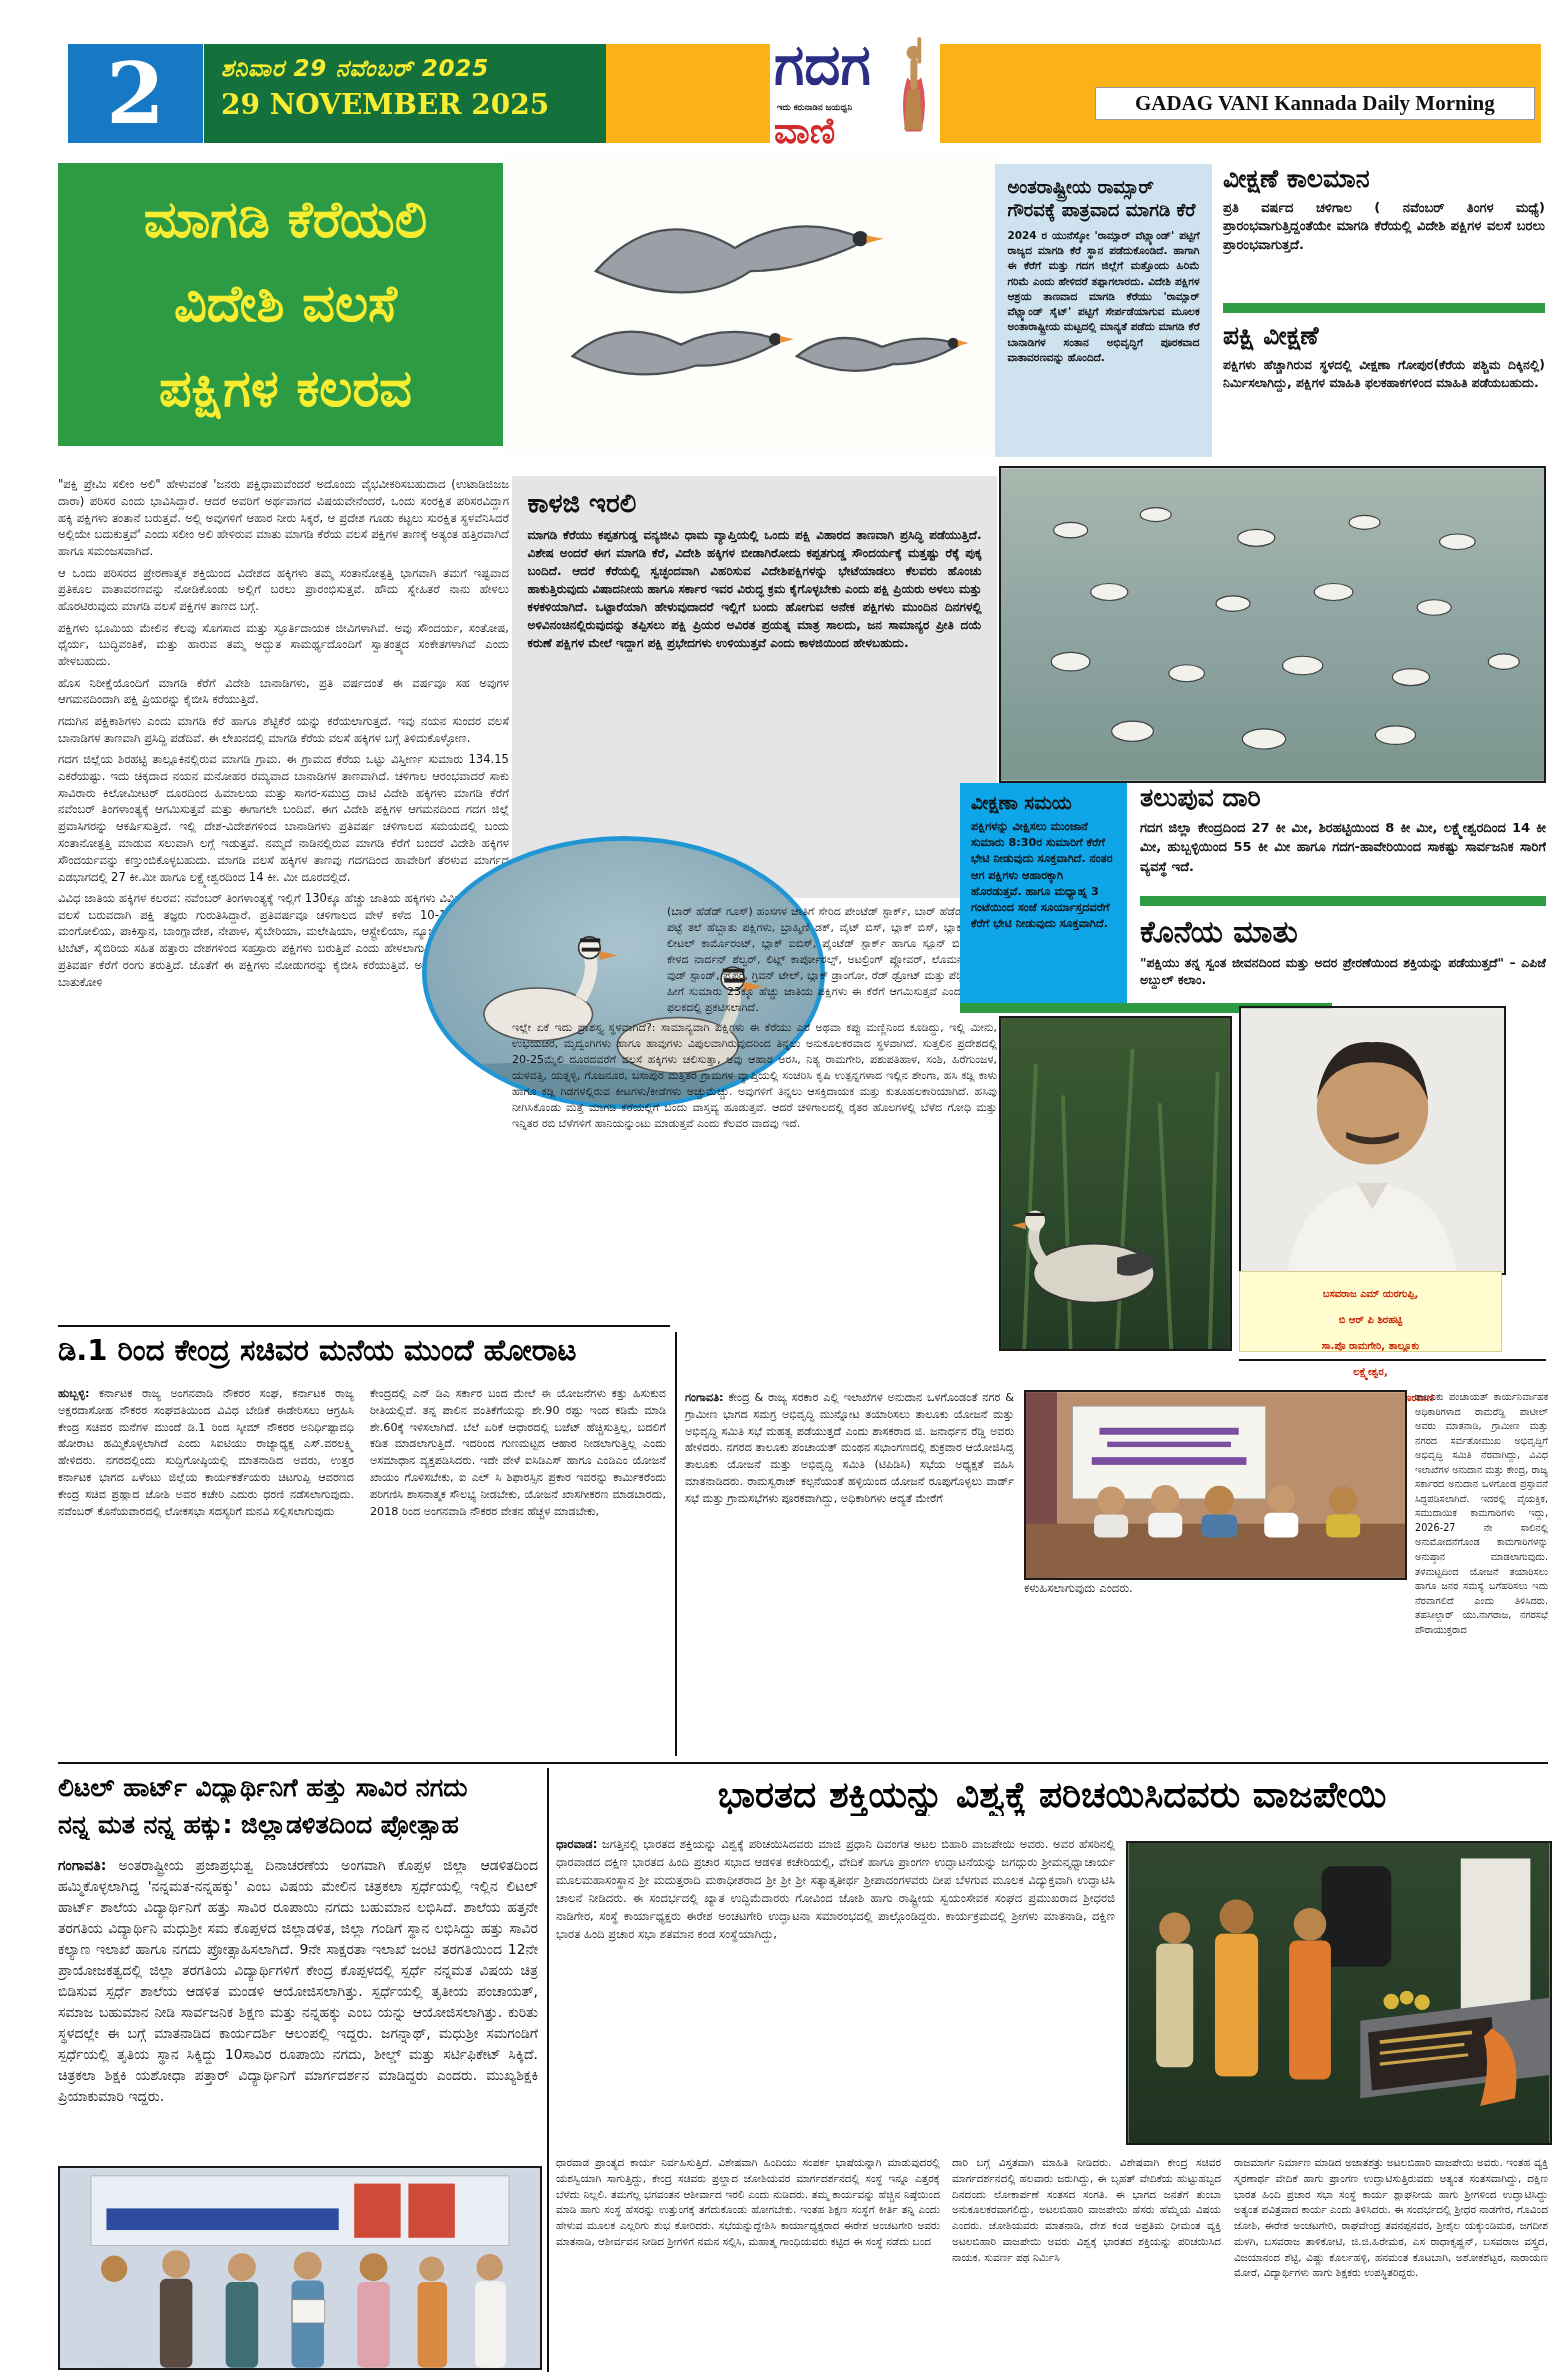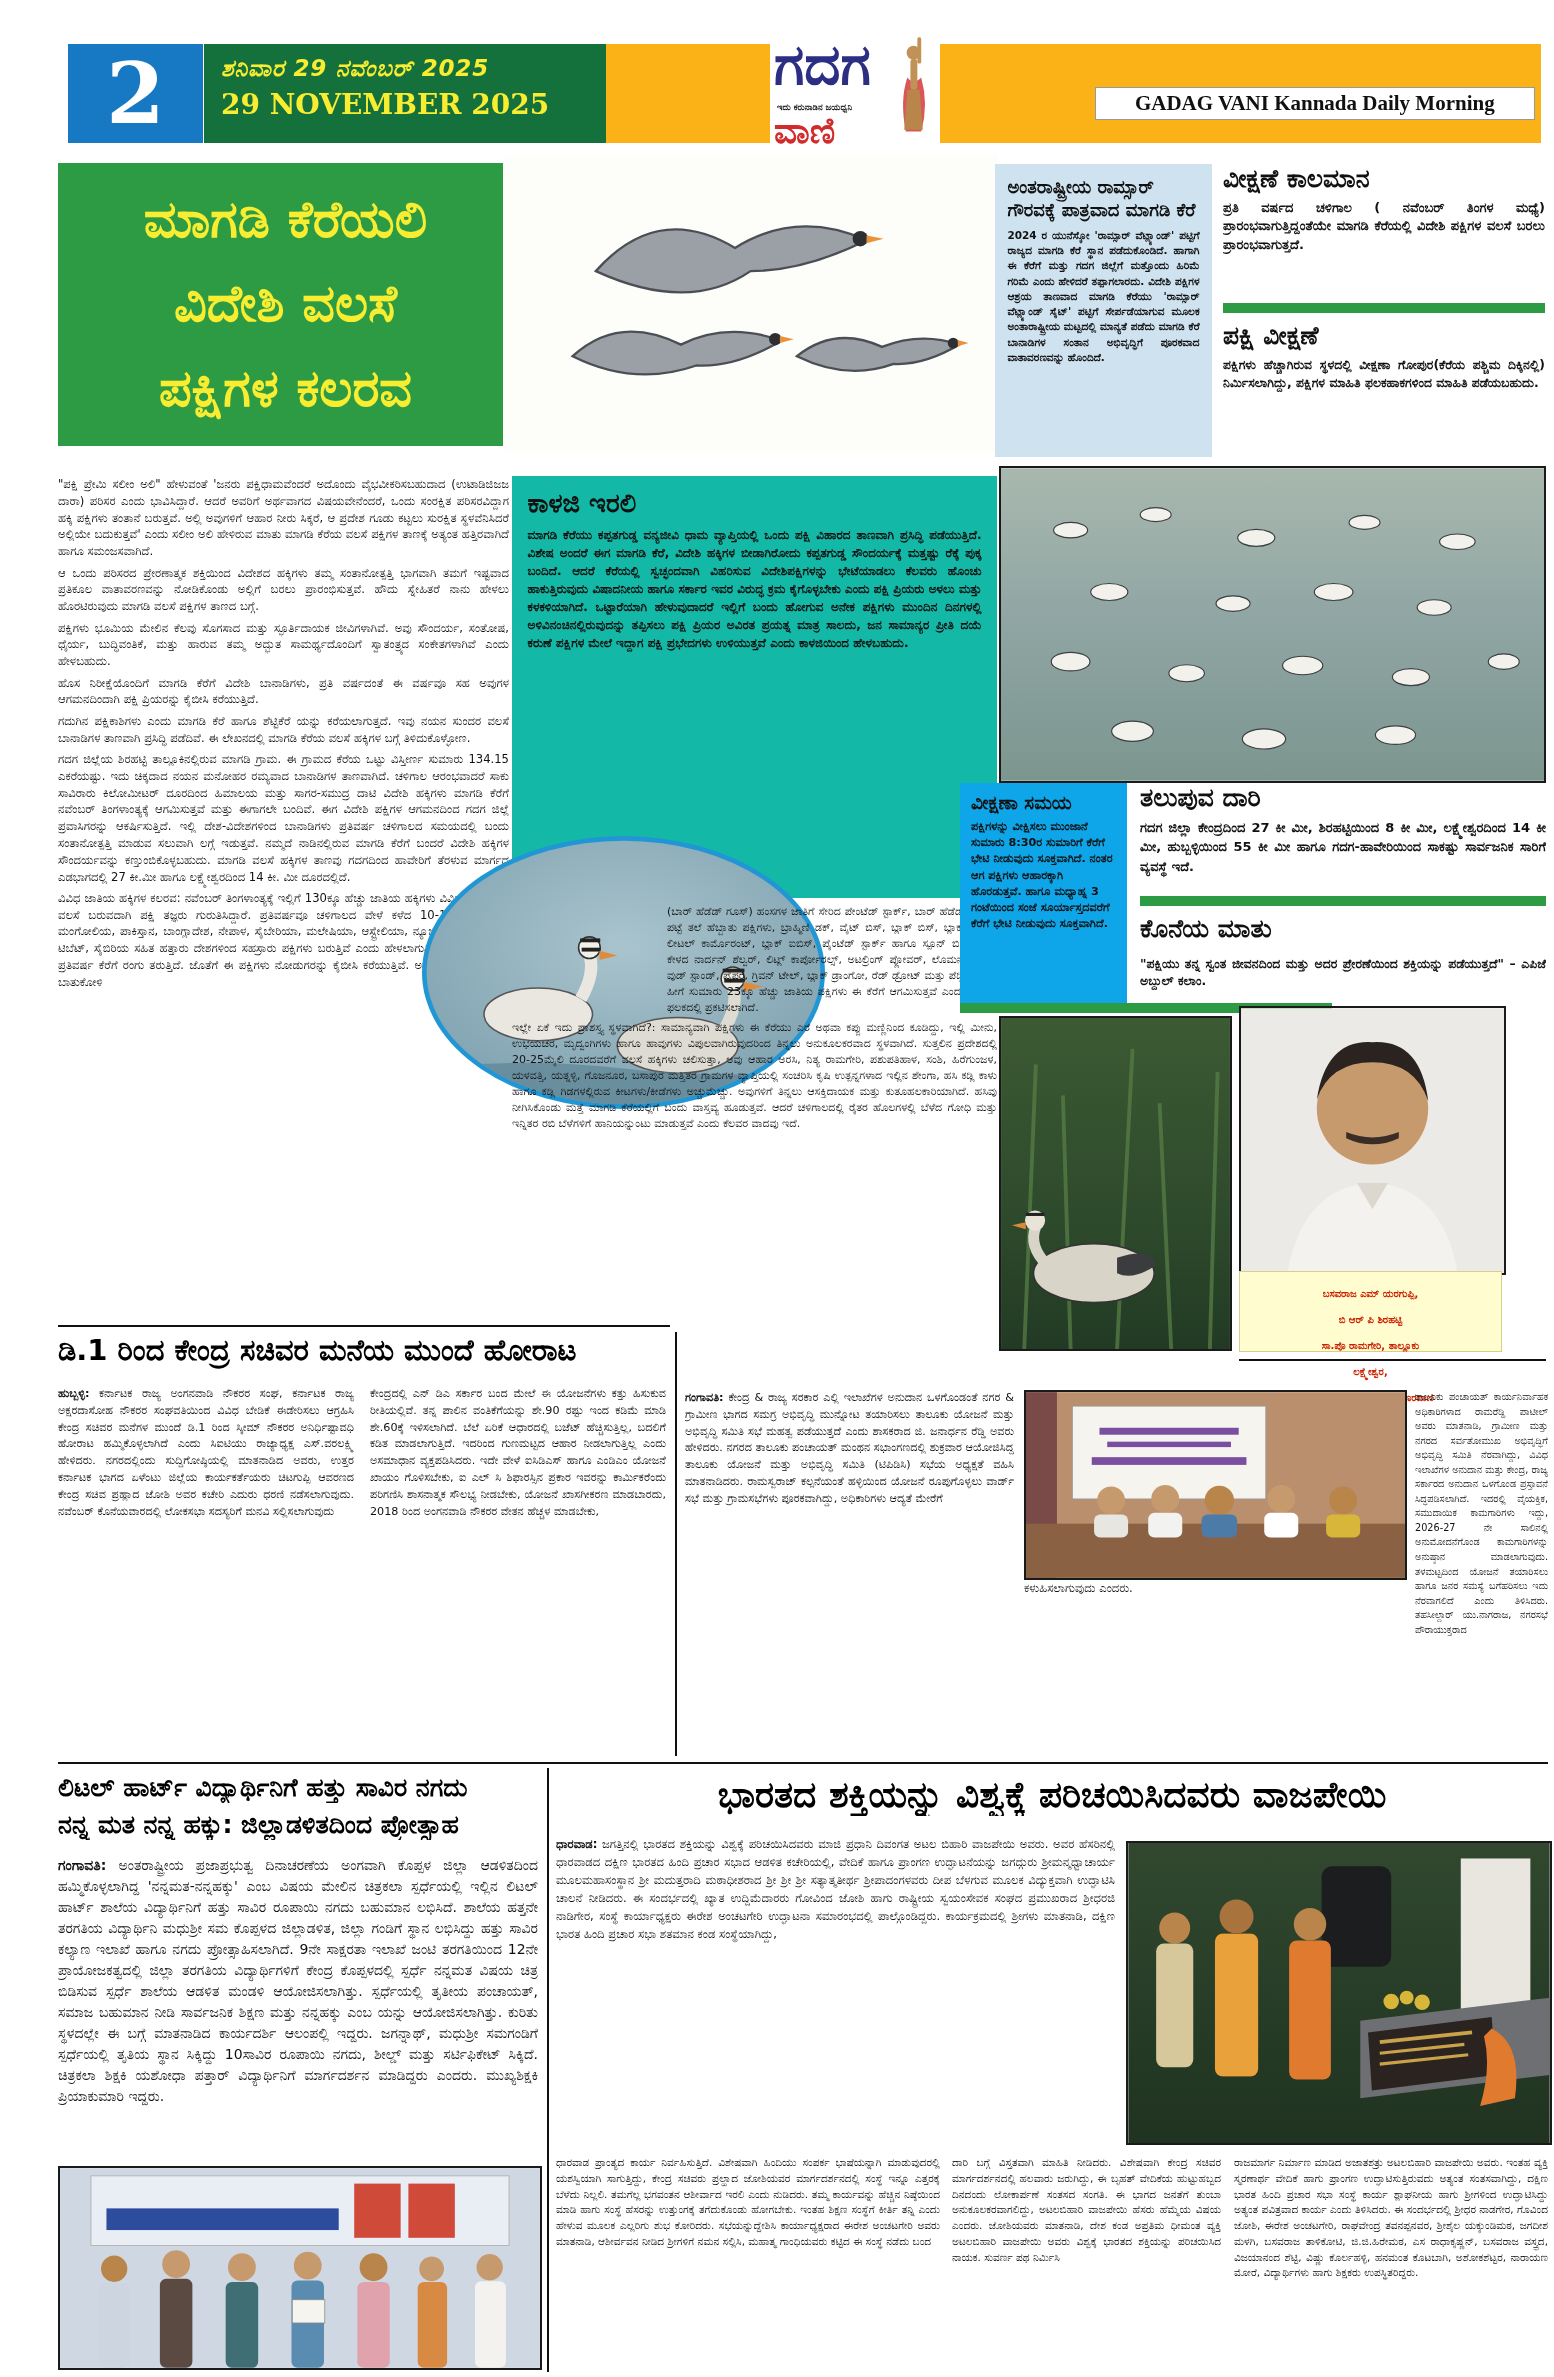--- a/index.html
+++ b/index.html
@@ -136,21 +136,21 @@
   <div class="abs ovh" style="left:58px;top:476px;width:451px;height:835px;">
     <p class="jtxt" style="font-size:11.6px;line-height:1.45;margin:0 0 4.6px;">"ಪಕ್ಷಿ ಪ್ರೇಮಿ ಸಲೀಂ ಅಲಿ" ಹೇಳುವಂತೆ 'ಜನರು ಪಕ್ಷಿಧಾಮವೆಂದರೆ ಅದೊಂದು ವೈಭವೀಕರಿಸಬಹುದಾದ (ಉಟಾಡಿಜಿಜಜ ದಾರಾ) ಪರಿಸರ ಎಂದು ಭಾವಿಸಿದ್ದಾರೆ. ಆದರೆ ಅವರಿಗೆ ಅರ್ಥವಾಗದ ವಿಷಯವೇನೆಂದರೆ, ಒಂದು ಸಂರಕ್ಷಿತ ಪರಿಸರವಿದ್ದಾಗ ಹಕ್ಕಿ ಪಕ್ಷಿಗಳು ತಂತಾನೆ ಬರುತ್ತವೆ. ಅಲ್ಲಿ ಅವುಗಳಿಗೆ ಆಹಾರ ನೀರು ಸಿಕ್ಕರೆ, ಆ ಪ್ರದೇಶ ಗೂಡು ಕಟ್ಟಲು ಸುರಕ್ಷಿತ ಸ್ಥಳವೆನಿಸಿದರೆ ಅಲ್ಲಿಯೇ ಬದುಕುತ್ತವೆ' ಎಂದು ಸಲೀಂ ಅಲಿ ಹೇಳಿರುವ ಮಾತು ಮಾಗಡಿ ಕೆರೆಯ ವಲಸೆ ಪಕ್ಷಿಗಳ ತಾಣಕ್ಕೆ ಅತ್ಯಂತ ಹತ್ತಿರವಾಗಿದೆ ಹಾಗೂ ಸಮಂಜಸವಾಗಿದೆ.</p>
     <p class="jtxt" style="font-size:11.6px;line-height:1.45;margin:0 0 4.6px;">ಆ ಒಂದು ಪರಿಸರದ ಪ್ರೇರಣಾತ್ಮಕ ಶಕ್ತಿಯಿಂದ ವಿದೇಶದ ಹಕ್ಕಿಗಳು ತಮ್ಮ ಸಂತಾನೋತ್ಪತ್ತಿ ಭಾಗವಾಗಿ ತಮಗೆ ಇಷ್ಟವಾದ ಪ್ರತಿಕೂಲ ವಾತಾವರಣವನ್ನು ನೋಡಿಕೊಂಡು ಅಲ್ಲಿಗೆ ಬರಲು ಪ್ರಾರಂಭಿಸುತ್ತವೆ. ಹೌದು ಸ್ನೇಹಿತರೆ ನಾನು ಹೇಳಲು ಹೊರಟಿರುವುದು ಮಾಗಡಿ ವಲಸೆ ಪಕ್ಷಿಗಳ ತಾಣದ ಬಗ್ಗೆ.</p>
     <p class="jtxt" style="font-size:11.6px;line-height:1.45;margin:0 0 4.6px;">ಪಕ್ಷಿಗಳು ಭೂಮಿಯ ಮೇಲಿನ ಕೆಲವು ಸೊಗಸಾದ ಮತ್ತು ಸ್ಫೂರ್ತಿದಾಯಕ ಜೀವಿಗಳಾಗಿವೆ. ಅವು ಸೌಂದರ್ಯ, ಸಂತೋಷ, ಧೈರ್ಯ, ಬುದ್ಧಿವಂತಿಕೆ, ಮತ್ತು ಹಾರುವ ತಮ್ಮ ಅದ್ಭುತ ಸಾಮರ್ಥ್ಯದೊಂದಿಗೆ ಸ್ವಾತಂತ್ರ್ಯದ ಸಂಕೇತಗಳಾಗಿವೆ ಎಂದು ಹೇಳಬಹುದು.</p>
     <p class="jtxt" style="font-size:11.6px;line-height:1.45;margin:0 0 4.6px;">ಹೊಸ ನಿರೀಕ್ಷೆಯೊಂದಿಗೆ ಮಾಗಡಿ ಕೆರೆಗೆ ವಿದೇಶಿ ಬಾನಾಡಿಗಳು, ಪ್ರತಿ ವರ್ಷದಂತೆ ಈ ವರ್ಷವೂ ಸಹ ಅವುಗಳ ಆಗಮನದಿಂದಾಗಿ ಪಕ್ಷಿ ಪ್ರಿಯರನ್ನು ಕೈಬೀಸಿ ಕರೆಯುತ್ತಿದೆ.</p>
     <p class="jtxt" style="font-size:11.6px;line-height:1.45;margin:0 0 4.6px;">ಗದುಗಿನ ಪಕ್ಷಿಕಾಶಿಗಳು ಎಂದು ಮಾಗಡಿ ಕೆರೆ ಹಾಗೂ ಶೆಟ್ಟಿಕೆರೆ ಯನ್ನು ಕರೆಯಲಾಗುತ್ತದೆ. ಇವು ನಯನ ಸುಂದರ ವಲಸೆ ಬಾನಾಡಿಗಳ ತಾಣವಾಗಿ ಪ್ರಸಿದ್ಧಿ ಪಡೆದಿವೆ. ಈ ಲೇಖನದಲ್ಲಿ ಮಾಗಡಿ ಕೆರೆಯ ವಲಸೆ ಹಕ್ಕಿಗಳ ಬಗ್ಗೆ ತಿಳಿದುಕೊಳ್ಳೋಣ.</p>
     <p class="jtxt" style="font-size:11.6px;line-height:1.45;margin:0 0 4.6px;">ಗದಗ ಜಿಲ್ಲೆಯ ಶಿರಹಟ್ಟಿ ತಾಲ್ಲೂಕಿನಲ್ಲಿರುವ ಮಾಗಡಿ ಗ್ರಾಮ. ಈ ಗ್ರಾಮದ ಕೆರೆಯ ಒಟ್ಟು ವಿಸ್ತೀರ್ಣ ಸುಮಾರು 134.15 ಎಕರೆಯಷ್ಟು. ಇದು ಚಿಕ್ಕದಾದ ನಯನ ಮನೋಹರ ರಮ್ಯವಾದ ಬಾನಾಡಿಗಳ ತಾಣವಾಗಿದೆ. ಚಳಿಗಾಲ ಆರಂಭವಾದರೆ ಸಾಕು ಸಾವಿರಾರು ಕಿಲೋಮೀಟರ್ ದೂರದಿಂದ ಹಿಮಾಲಯ ಮತ್ತು ಸಾಗರ-ಸಮುದ್ರ ದಾಟಿ ವಿದೇಶಿ ಹಕ್ಕಿಗಳು ಮಾಗಡಿ ಕೆರೆಗೆ ನವೆಂಬರ್ ತಿಂಗಳಾಂತ್ಯಕ್ಕೆ ಆಗಮಿಸುತ್ತವೆ ಮತ್ತು ಈಗಾಗಲೇ ಬಂದಿವೆ. ಈಗ ವಿದೇಶಿ ಪಕ್ಷಿಗಳ ಆಗಮನದಿಂದ ಗದಗ ಜಿಲ್ಲೆ ಪ್ರವಾಸಿಗರನ್ನು ಆಕರ್ಷಿಸುತ್ತಿದೆ. ಇಲ್ಲಿ ದೇಶ-ವಿದೇಶಗಳಿಂದ ಬಾನಾಡಿಗಳು ಪ್ರತಿವರ್ಷ ಚಳಿಗಾಲದ ಸಮಯದಲ್ಲಿ ಬಂದು ಸಂತಾನೋತ್ಪತ್ತಿ ಮಾಡುವ ಸಲುವಾಗಿ ಲಗ್ಗೆ ಇಡುತ್ತವೆ. ನಮ್ಮದೆ ನಾಡಿನಲ್ಲಿರುವ ಮಾಗಡಿ ಕೆರೆಗೆ ಬಂದರೆ ವಿದೇಶಿ ಹಕ್ಕಿಗಳ ಸೌಂದರ್ಯವನ್ನು ಕಣ್ತುಂಬಿಕೊಳ್ಳಬಹುದು. ಮಾಗಡಿ ವಲಸೆ ಹಕ್ಕಿಗಳ ತಾಣವು ಗದಗದಿಂದ ಹಾವೇರಿಗೆ ತೆರಳುವ ಮಾರ್ಗದ ಎಡಭಾಗದಲ್ಲಿ 27 ಕೀ.ಮೀ ಹಾಗೂ ಲಕ್ಷ್ಮೇಶ್ವರದಿಂದ 14 ಕೀ. ಮೀ ದೂರದಲ್ಲಿದೆ.</p>
     <p class="jtxt" style="font-size:11.6px;line-height:1.45;margin:0;">ವಿವಿಧ ಜಾತಿಯ ಹಕ್ಕಿಗಳ ಕಲರವ: ನವೆಂಬರ್ ತಿಂಗಳಾಂತ್ಯಕ್ಕೆ ಇಲ್ಲಿಗೆ 130ಕ್ಕೂ ಹೆಚ್ಚು ಜಾತಿಯ ಹಕ್ಕಿಗಳು ವಿವಿಧ ದೇಶಗಳಿಂದ ವಲಸೆ ಬರುವದಾಗಿ ಪಕ್ಷಿ ತಜ್ಞರು ಗುರುತಿಸಿದ್ದಾರೆ. ಪ್ರತಿವರ್ಷವೂ ಚಳಿಗಾಲದ ವೇಳೆ ಕಳೆದ 10-11 ವರ್ಷಗಳಿಂದ ಮಂಗೋಲಿಯ, ಪಾಕಿಸ್ತಾನ, ಬಾಂಗ್ಲಾದೇಶ, ನೇಪಾಳ, ಸೈಬೇರಿಯಾ, ಮಲೇಷಿಯಾ, ಆಸ್ಟ್ರೇಲಿಯಾ, ನ್ಯೂಜಿಲ್ಯಾಂಡ್, ಲಡಾಖ್, ಟಿಬೆಟ್, ಸೈಬಿರಿಯ ಸಹಿತ ಹತ್ತಾರು ದೇಶಗಳಿಂದ ಸಹಸ್ರಾರು ಪಕ್ಷಿಗಳು ಬರುತ್ತಿವೆ ಎಂದು ಹೇಳಲಾಗುತ್ತಿದೆ. ಇವುಗಳ ಕಲರವ ಪ್ರತಿವರ್ಷ ಕೆರೆಗೆ ರಂಗು ತರುತ್ತಿದೆ. ಜೊತೆಗೆ ಈ ಪಕ್ಷಿಗಳು ನೋಡುಗರನ್ನು ಕೈಬೀಸಿ ಕರೆಯುತ್ತಿವೆ. ಅವುಗಳಲ್ಲಿ ಗೀರು ತಲೆಯ ಬಾತುಕೋಳಿ</p>
   </div>
 
-  <div class="abs ovh" style="left:512px;top:476px;width:485px;height:422px;background:#14b8a6;padding:12.4px 15.5px;box-sizing:border-box;">
+  <div class="abs ovh" style="left:512px;top:476px;width:485px;height:422px;background:#e5e5e5;padding:12.4px 15.5px;box-sizing:border-box;">
     <div class="sec-h" style="font-size:26px;margin-bottom:6.2px;">ಕಾಳಜಿ ಇರಲಿ</div>
     <div class="jtxt" style="font-size:12px;line-height:1.5;font-weight:bold;">ಮಾಗಡಿ ಕೆರೆಯು ಕಪ್ಪತಗುಡ್ಡ ವನ್ಯಜೀವಿ ಧಾಮ ವ್ಯಾಪ್ತಿಯಲ್ಲಿ ಒಂದು ಪಕ್ಷಿ ವಿಹಾರದ ತಾಣವಾಗಿ ಪ್ರಸಿದ್ಧಿ ಪಡೆಯುತ್ತಿದೆ. ವಿಶೇಷ ಅಂದರೆ ಈಗ ಮಾಗಡಿ ಕೆರೆ, ವಿದೇಶಿ ಹಕ್ಕಿಗಳ ಬೀಡಾಗಿರೋದು ಕಪ್ಪತಗುಡ್ಡ ಸೌಂದರ್ಯಕ್ಕೆ ಮತ್ತಷ್ಟು ರೆಕ್ಕೆ ಪುಕ್ಕ ಬಂದಿದೆ. ಆದರೆ ಕೆರೆಯಲ್ಲಿ ಸ್ವಚ್ಛಂದವಾಗಿ ವಿಹರಿಸುವ ವಿದೇಶಿಪಕ್ಷಿಗಳನ್ನು ಭೇಟೆಯಾಡಲು ಕೆಲವರು ಹೊಂಚು ಹಾಕುತ್ತಿರುವುದು ವಿಷಾದನೀಯ ಹಾಗೂ ಸರ್ಕಾರ ಇವರ ವಿರುದ್ಧ ಕ್ರಮ ಕೈಗೊಳ್ಳಬೇಕು ಎಂದು ಪಕ್ಷಿ ಪ್ರಿಯರು ಅಳಲು ಮತ್ತು ಕಳಕಳಿಯಾಗಿದೆ. ಒಟ್ಟಾರೆಯಾಗಿ ಹೇಳುವುದಾದರೆ ಇಲ್ಲಿಗೆ ಬಂದು ಹೋಗುವ ಅನೇಕ ಪಕ್ಷಿಗಳು ಮುಂದಿನ ದಿನಗಳಲ್ಲಿ ಅಳಿವಿನಂಚಿನಲ್ಲಿರುವುದನ್ನು ತಪ್ಪಿಸಲು ಪಕ್ಷಿ ಪ್ರಿಯರ ಅವಿರತ ಪ್ರಯತ್ನ ಮಾತ್ರ ಸಾಲದು, ಜನ ಸಾಮಾನ್ಯರ ಪ್ರೀತಿ ದಯೆ ಕರುಣೆ ಪಕ್ಷಿಗಳ ಮೇಲೆ ಇದ್ದಾಗ ಪಕ್ಷಿ ಪ್ರಭೇದಗಳು ಉಳಿಯುತ್ತವೆ ಎಂದು ಕಾಳಜಿಯಿಂದ ಹೇಳಬಹುದು.</div>
   </div>
 
   <svg class="abs" style="left:422px;top:836px;" width="403" height="273" viewBox="0 0 520 352">
     <defs>
       <radialGradient id="water2" cx="0.5" cy="0.4" r="0.9">
         <stop offset="0" stop-color="#a9c4cd"></stop>
           <stop offset="1" stop-color="#6e93a4"></stop>
       </radialGradient>
@@ -190,21 +190,21 @@
     <div class="sec-h" style="font-size:18.6px;margin-bottom:4.6px;">ವೀಕ್ಷಣಾ ಸಮಯ</div>
     <div style="font-size:11.2px;line-height:1.45;font-weight:bold;color:#111;">ಪಕ್ಷಿಗಳನ್ನು ವೀಕ್ಷಿಸಲು ಮುಂಜಾನೆ ಸುಮಾರು 8:30ರ ಸುಮಾರಿಗೆ ಕೆರೆಗೆ ಭೇಟಿ ನೀಡುವುದು ಸೂಕ್ತವಾಗಿದೆ. ನಂತರ ಆಗ ಪಕ್ಷಿಗಳು ಆಹಾರಕ್ಕಾಗಿ ಹೊರಡುತ್ತವೆ. ಹಾಗೂ ಮಧ್ಯಾಹ್ನ 3 ಗಂಟೆಯಿಂದ ಸಂಜೆ ಸೂರ್ಯಾಸ್ತದವರೆಗೆ ಕೆರೆಗೆ ಭೇಟಿ ನೀಡುವುದು ಸೂಕ್ತವಾಗಿದೆ.</div>
   </div>
 
   <div class="abs ovh" style="left:1140px;top:783px;width:406px;height:163px;">
     <div class="sec-h" style="font-size:25px;margin-bottom:4.6px;">ತಲುಪುವ ದಾರಿ</div>
     <div class="jtxt" style="font-size:13px;line-height:1.5;font-weight:bold;">ಗದಗ ಜಿಲ್ಲಾ ಕೇಂದ್ರದಿಂದ 27 ಕೀ ಮೀ, ಶಿರಹಟ್ಟಿಯಿಂದ 8 ಕೀ ಮೀ, ಲಕ್ಷ್ಮೇಶ್ವರದಿಂದ 14 ಕೀ ಮೀ, ಹುಬ್ಬಳ್ಳಿಯಿಂದ 55 ಕೀ ಮೀ ಹಾಗೂ ಗದಗ-ಹಾವೇರಿಯಿಂದ ಸಾಕಷ್ಟು ಸಾರ್ವಜನಿಕ ಸಾರಿಗೆ ವ್ಯವಸ್ಥೆ ಇದೆ.</div>
   </div>
   <div class="abs greenbar" style="left:1140px;top:896px;width:406px;height:10px;"></div>
   <div class="abs ovh" style="left:1140px;top:914px;width:406px;height:93px;">
-    <div class="sec-h" style="font-size:25px;margin-bottom:11px;">ಕೊನೆಯ ಮಾತು</div>
+    <div class="sec-h" style="font-size:30px;margin-bottom:4px;">ಕೊನೆಯ ಮಾತು</div>
     <div class="jtxt" style="font-size:12.4px;line-height:1.4;font-weight:bold;">"ಪಕ್ಷಿಯು ತನ್ನ ಸ್ವಂತ ಜೀವನದಿಂದ ಮತ್ತು ಅದರ ಪ್ರೇರಣೆಯಿಂದ ಶಕ್ತಿಯನ್ನು ಪಡೆಯುತ್ತದೆ" – ಎಪಿಜೆ ಅಬ್ದುಲ್ ಕಲಾಂ.</div>
   </div>
 
   <div class="abs greenbar" style="left:960px;top:1003px;width:372px;height:10px;"></div>
 
   <svg class="abs photo" style="left:999px;top:1016px;" width="229" height="331" viewBox="0 0 296 428">
     <defs>
         <linearGradient id="grass" x1="0" y1="0" x2="0" y2="1">
       <stop offset="0" stop-color="#3c5a33"></stop>
           <stop offset="0.6" stop-color="#2e4a2c"></stop>

